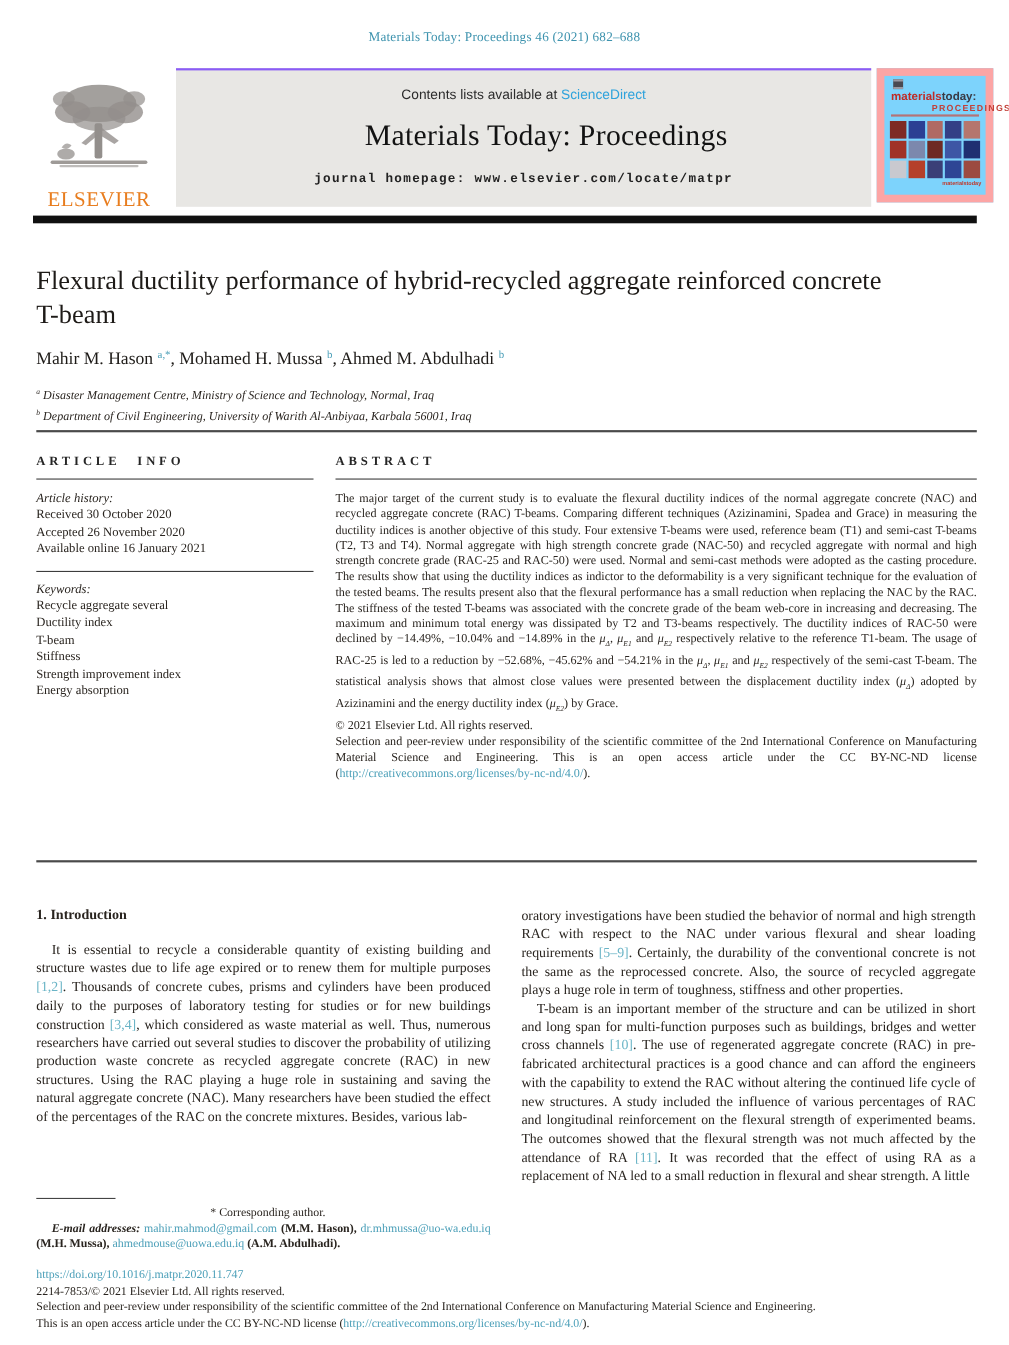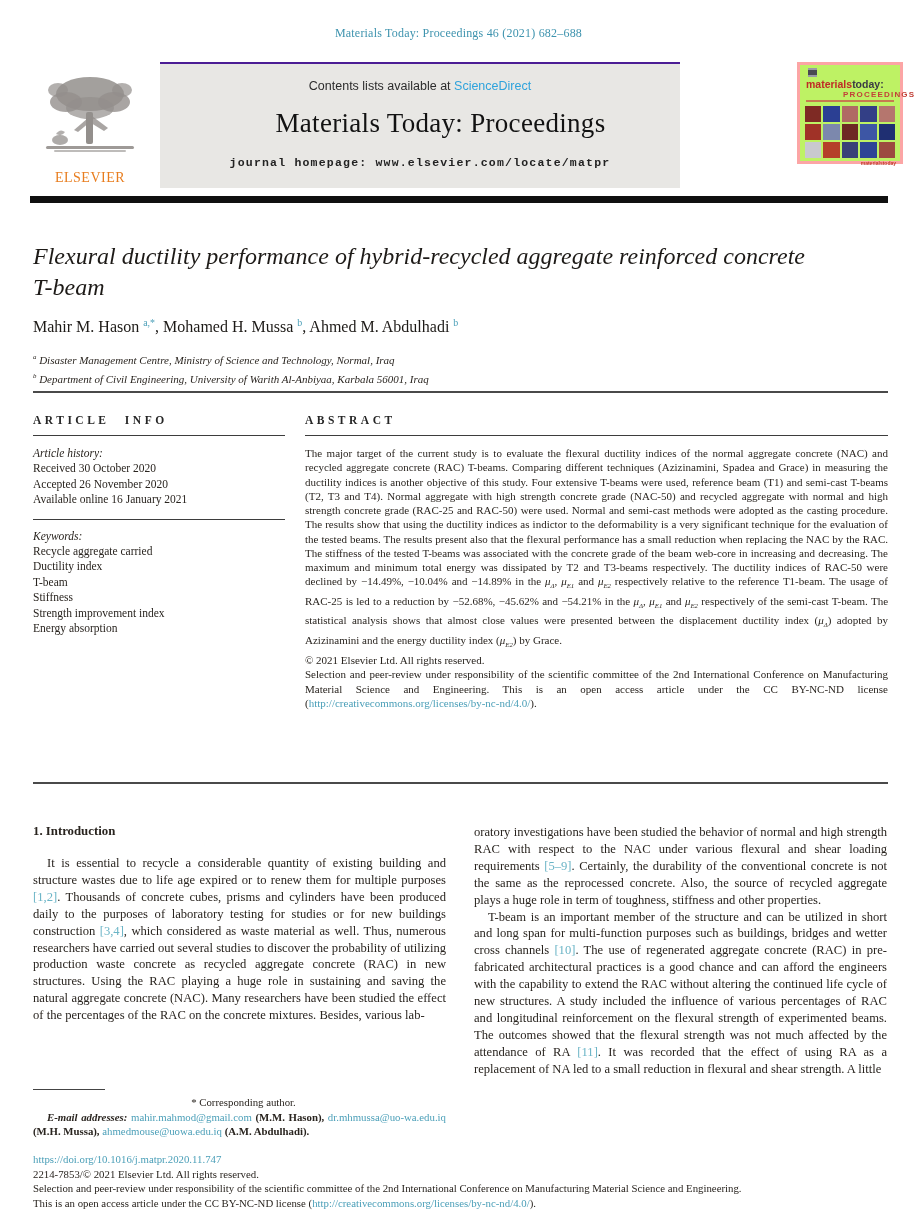--- a/index.html
+++ b/index.html
@@ -8,39 +8,39 @@
     font-family:"Liberation Serif",serif;color:#29241f;
     -webkit-font-smoothing:antialiased;overflow:hidden;
   }
   
   .citation-line{
     position:absolute;top:26px;left:0;width:100%;text-align:center;
     font-size:12px;color:#3e93ae;letter-spacing:.2px;
   }
   
   .masthead-box{
-    position:absolute;top:62px;left:160px;width:520px;height:124px;
-    background:#e8e7e4;border-top:2px solid #4c1d95;text-align:center;
+    position:absolute;top:62px;left:160px;width:632px;height:124px;
+    background:#e8e7e4;border-top:2px solid #8b5cf6;text-align:center;
   }
   .contents-line{margin-top:15px;font-family:"Liberation Sans",sans-serif;font-size:12.5px;color:#2c2c2c;}
   .journal-title{margin-top:15px;font-size:27px;color:#121212;letter-spacing:.3px;margin-left:41px;}
   .homepage-line{
     margin-top:17px;font-family:Liberation Mono, monospace;font-weight:bold;
     font-size:11.5px;letter-spacing:1.2px;color:#222;
   }
   
   .elsevier-logo{position:absolute;top:68px;left:28px;width:124px;text-align:center;}
   .elsevier-word{
-    font-family:"Liberation Serif",serif;font-size:14px;color:#e87d1e;
+    font-family:"Liberation Serif",serif;font-size:19px;color:#e87d1e;
     letter-spacing:.5px;margin-top:2px;
   }
   
   .cover{
-    position:absolute;top:62px;left:797px;width:106px;height:102px;
-    background:#bef264;border:3px solid #fca5a5;box-sizing:border-box;padding:3px 4px;
+    position:absolute;top:62px;left:797px;width:106px;height:122px;
+    background:#7dd3fc;border:7px solid #fca5a5;box-sizing:border-box;padding:3px 4px;
   }
   .cover-glyph{width:9px;height:9px;background:#4a4a52;margin:0 0 2px 4px;
     box-shadow:inset 0 2px 0 #9a9aa4, inset 0 -2px 0 #9a9aa4;}
   .cover-brand{font-family:"Liberation Sans",sans-serif;font-size:10.5px;line-height:10px;margin-left:2px;}
   .cover-brand .b1{font-weight:bold;color:#bf2b26;}
   .cover-brand .b2{font-weight:bold;color:#3a3a44;}
   .cover-proc{
     font-family:"Liberation Sans",sans-serif;font-size:8px;font-weight:bold;
     color:#c24038;letter-spacing:1.2px;margin:1px 0 1px 2px;padding-left:37px;
   }
@@ -159,40 +159,40 @@
       <div class="tile" style="background: rgb(181, 64, 42);"></div>
       <div class="tile" style="background: rgb(58, 63, 119);"></div>
       <div class="tile" style="background: rgb(46, 69, 149);"></div>
       <div class="tile" style="background: rgb(156, 74, 64);"></div>
     </div>
   <div class="cover-foot">materialstoday</div>
 </div>
 
 <div class="black-bar"></div>
 
-<h1 class="article-title" style="margin:0;font-weight:500;font-style:italic;">Flexural ductility performance of hybrid-recycled aggregate reinforced concrete T-beam</h1>
+<h1 class="article-title" style="margin:0;font-weight:500;">Flexural ductility performance of hybrid-recycled aggregate reinforced concrete T-beam</h1>
 <div class="authors-line"><span>Mahir M. Hason </span><span class="seg-sup">a,*</span><span>, Mohamed H. Mussa </span><span class="seg-sup">b</span><span>, Ahmed M. Abdulhadi </span><span class="seg-sup">b</span></div>
 <div class="affiliations">
   <div><span class="seg-supd">a</span><span> Disaster Management Centre, Ministry of Science and Technology, Normal, Iraq</span></div>
   <div><span class="seg-supd">b</span><span> Department of Civil Engineering, University of Warith Al-Anbiyaa, Karbala 56001, Iraq</span></div>
 </div>
 
 <div class="rule-a"></div>
 
 <div class="info-col">
   <div class="sec-head">ARTICLE INFO</div>
   <div class="head-rule"></div>
   <div class="info-body">
     <div class="label">Article history:</div>
     <div>Received 30 October 2020</div>
     <div>Accepted 26 November 2020</div>
     <div>Available online 16 January 2021</div>
     <div class="mid-rule"></div>
     <div class="label">Keywords:</div>
-    <div>Recycle aggregate carried</div>
+    <div>Recycle aggregate several</div>
     <div>Ductility index</div>
     <div>T-beam</div>
     <div>Stiffness</div>
     <div>Strength improvement index</div>
     <div>Energy absorption</div>
   </div>
 </div>
 
 <div class="abs-col">
   <div class="sec-head">ABSTRACT</div>

